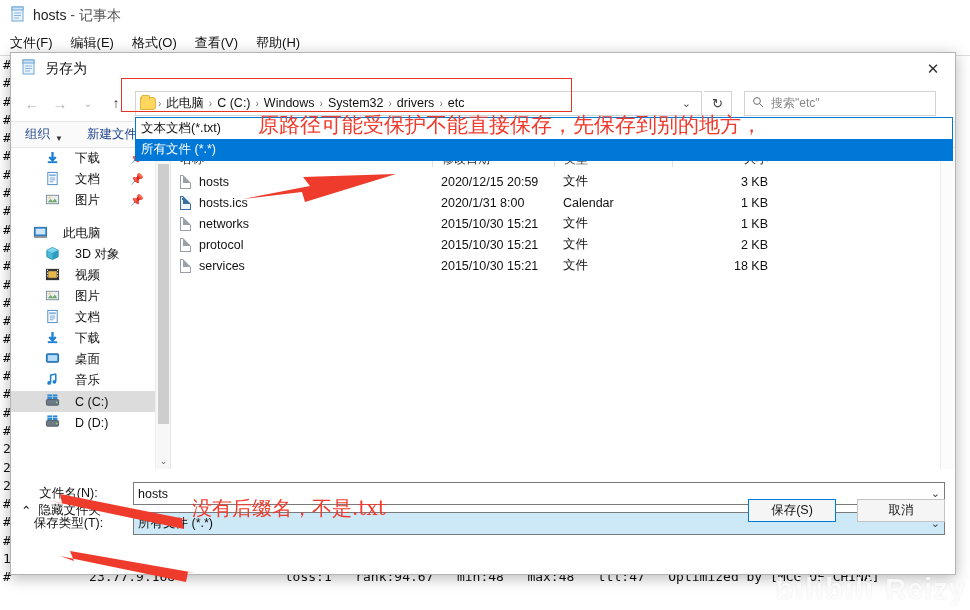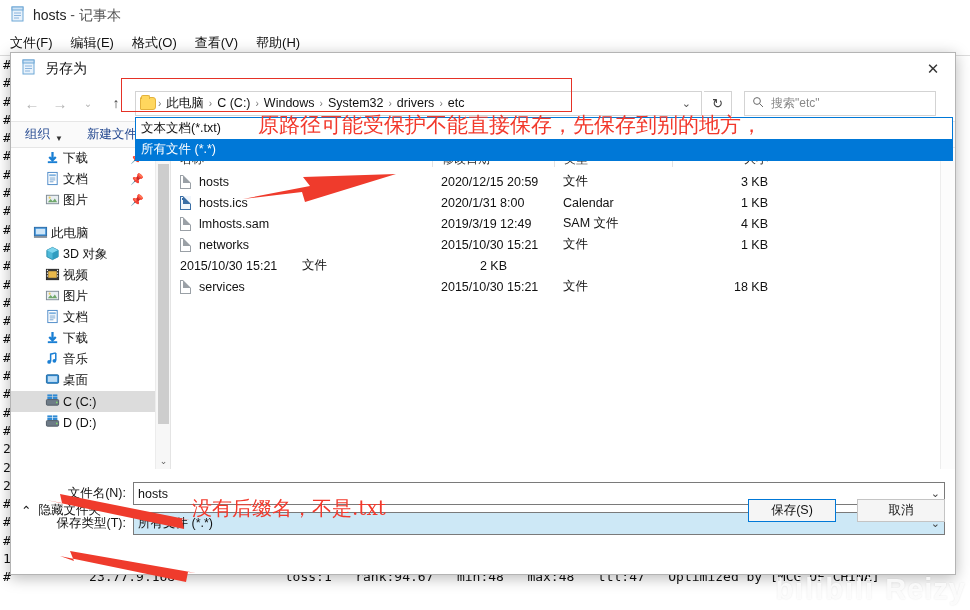--- a/index.html
+++ b/index.html
@@ -106,21 +106,21 @@
   }
 
   
   .content { display:flex; height:321px; }
   .sidebar {
     width:160px; background:#fff; border-right:1px solid #e4e4e4;
     position:relative; overflow:hidden;
   }
   .side-item {
     height:21px; display:flex; align-items:center; font-size:12.5px; color:#111;
-    padding-left:22px; gap:3px; cursor:default; position:relative;text-align:right;
+    padding-left:22px; gap:15px; cursor:default; position:relative;text-align:right;
   }
   .side-item.indent { padding-left:34px; }
   .side-item.sel { background:#dcdcdc; }
   .pin { position:absolute; right:26px; color:#9a9a9a; font-size:11px; }
   .side-scroll {
     position:absolute; right:0; top:0; width:15px; height:100%; background:#f7f7f7;
     border-left:1px solid #ececec;
   }
   .side-scroll .sc-up, .side-scroll .sc-dn {
     height:16px; display:flex; align-items:center; justify-content:center;
@@ -148,21 +148,21 @@
   }
   .ficon:after{content:'';position:absolute;right:-1px;top:-1px;border-width:4px;border-style:solid;border-color:#fff #fff #9aa0a6 #9aa0a6;}
   .ficon.cal { background:#f2f6fb; border-color:#3a6ea5; }
   .ficon.cal:after{border-color:#f2f6fb #f2f6fb #3a6ea5 #3a6ea5;}
   .ficon.cal i{position:absolute;left:1px;top:1px;width:7px;height:2px;background:#3a6ea5;}
   .fpane-scroll{position:absolute;right:0;top:0;width:15px;height:100%;background:#fcfcfc;border-left:1px solid #ededed;}
 
   
   .formarea { position:relative; height:auto; padding:13px 0 0 0; }
   .form-row { display:flex; align-items:center; height:23px; margin-bottom:7px; }
-  .form-label { width:122px; text-align:right; font-size:12.5px; color:#111; padding-right:7px; }
+  .form-label { width:122px; text-align:center; font-size:12.5px; color:#111; padding-right:7px; }
   .combo {
     flex:1; margin-right:10px; height:23px; border:1px solid #7a7a7a; background:#fff;
     display:flex; align-items:center; padding:0 4px; font-size:12.5px; color:#111;
     position:relative;
   }
   .combo.sel-bg { background:#cde8f6; }
   .combo .caret { margin-left:auto; font-size:11px; color:#444; }
   .dropdown {
     position:absolute; left:124px; right:2px; top:64px; border:1px solid #0078d7;
     background:#fff; z-index:30;
@@ -382,33 +382,33 @@
             </div>
             <div class="side-item indent">
               <span><svg width="15" height="15" viewBox="0 0 16 16">
                   <path d="M8 2v7M4.5 7.5L8 11l3.5-3.5" stroke="#1a7fd4" stroke-width="2.4" fill="none"></path>
                   <rect x="3" y="12" width="10" height="2" fill="#1a7fd4"></rect>
                 </svg></span>
               <span>下载</span>
             </div>
             <div class="side-item indent">
               <span><svg width="15" height="15" viewBox="0 0 16 16">
+                  <rect x="1.5" y="3" width="13" height="9" rx="1" fill="#2f8ad4" stroke="#20689f"></rect>
+                  <rect x="3" y="4.4" width="10" height="6.2" fill="#bcdcf5"></rect>
+                </svg></span>
+              <span>桌面</span>
+            </div>
+            <div class="side-item indent">
+              <span><svg width="15" height="15" viewBox="0 0 16 16">
                   <path d="M11.5 2v8.2" stroke="#1a7fd4" stroke-width="1.6" fill="none"></path>
                   <path d="M11.5 2L6 3.4v8" stroke="#1a7fd4" stroke-width="1.6" fill="none"></path>
                   <circle cx="4.4" cy="11.6" r="2" fill="#1a7fd4"></circle>
                   <circle cx="10" cy="10.4" r="2" fill="#1a7fd4"></circle>
                 </svg></span>
               <span>音乐</span>
-            </div>
-            <div class="side-item indent">
-              <span><svg width="15" height="15" viewBox="0 0 16 16">
-                  <rect x="1.5" y="3" width="13" height="9" rx="1" fill="#2f8ad4" stroke="#20689f"></rect>
-                  <rect x="3" y="4.4" width="10" height="6.2" fill="#bcdcf5"></rect>
-                </svg></span>
-              <span>桌面</span>
             </div>
             <div class="side-item indent sel">
               <span><svg width="15" height="15" viewBox="0 0 16 16">
                   <rect x="1.5" y="7" width="13" height="6" rx="1" fill="#6e7b87" stroke="#4f5a64"></rect>
                   <rect x="2.5" y="1.5" width="5" height="2.2" fill="#2f8ad4"></rect>
                   <rect x="8.2" y="1.5" width="5" height="2.2" fill="#2f8ad4"></rect>
                   <rect x="2.5" y="4.2" width="5" height="2.2" fill="#2f8ad4"></rect>
                   <rect x="8.2" y="4.2" width="5" height="2.2" fill="#2f8ad4"></rect>
                   <circle cx="12.6" cy="10" r="0.9" fill="#7ee06a"></circle>
                 </svg></span>
@@ -447,32 +447,27 @@
               <div class="c-type">文件</div>
               <div class="c-size">3 KB</div>
             </div>
             <div class="frow">
               <div class="c-name"><span class="ficon cal"><i></i></span><span>hosts.ics</span></div>
               <div class="c-date">2020/1/31 8:00</div>
               <div class="c-type">Calendar</div>
               <div class="c-size">1 KB</div>
             </div>
             <div class="frow">
-              <div class="c-name"><span class="ficon"></span><span>lmhosts.sam</span></div>
-              <div class="c-date">2019/3/19 12:49</div>
-              <div class="c-type">SAM 文件</div>
-              <div class="c-size">4 KB</div>
-            </div>
-            <div class="frow">
               <div class="c-name"><span class="ficon"></span><span>networks</span></div>
               <div class="c-date">2015/10/30 15:21</div>
               <div class="c-type">文件</div>
               <div class="c-size">1 KB</div>
             </div>
             <div class="frow">
+              <div class="c-name"><span class="ficon"></span><span>protocol</span></div>
               <div class="c-date">2015/10/30 15:21</div>
               <div class="c-type">文件</div>
               <div class="c-size">2 KB</div>
             </div>
             <div class="frow">
               <div class="c-name"><span class="ficon"></span><span>services</span></div>
               <div class="c-date">2015/10/30 15:21</div>
               <div class="c-type">文件</div>
               <div class="c-size">18 KB</div>
             </div>

